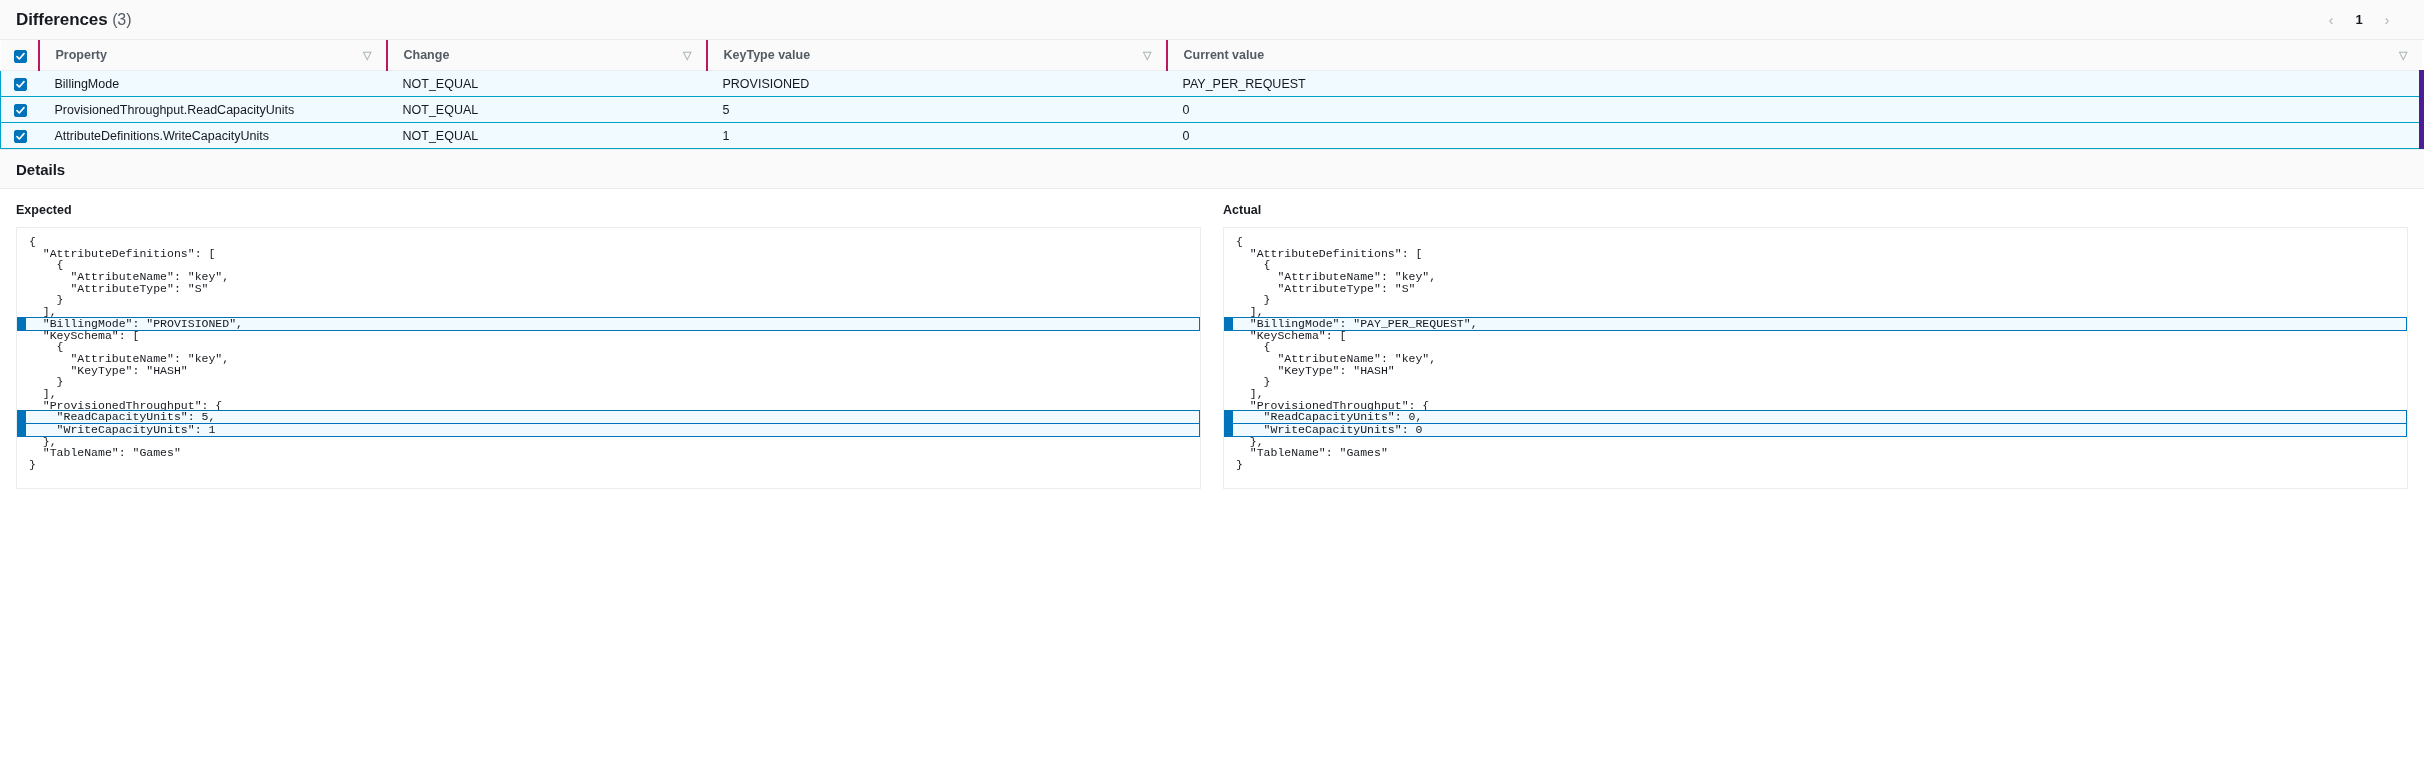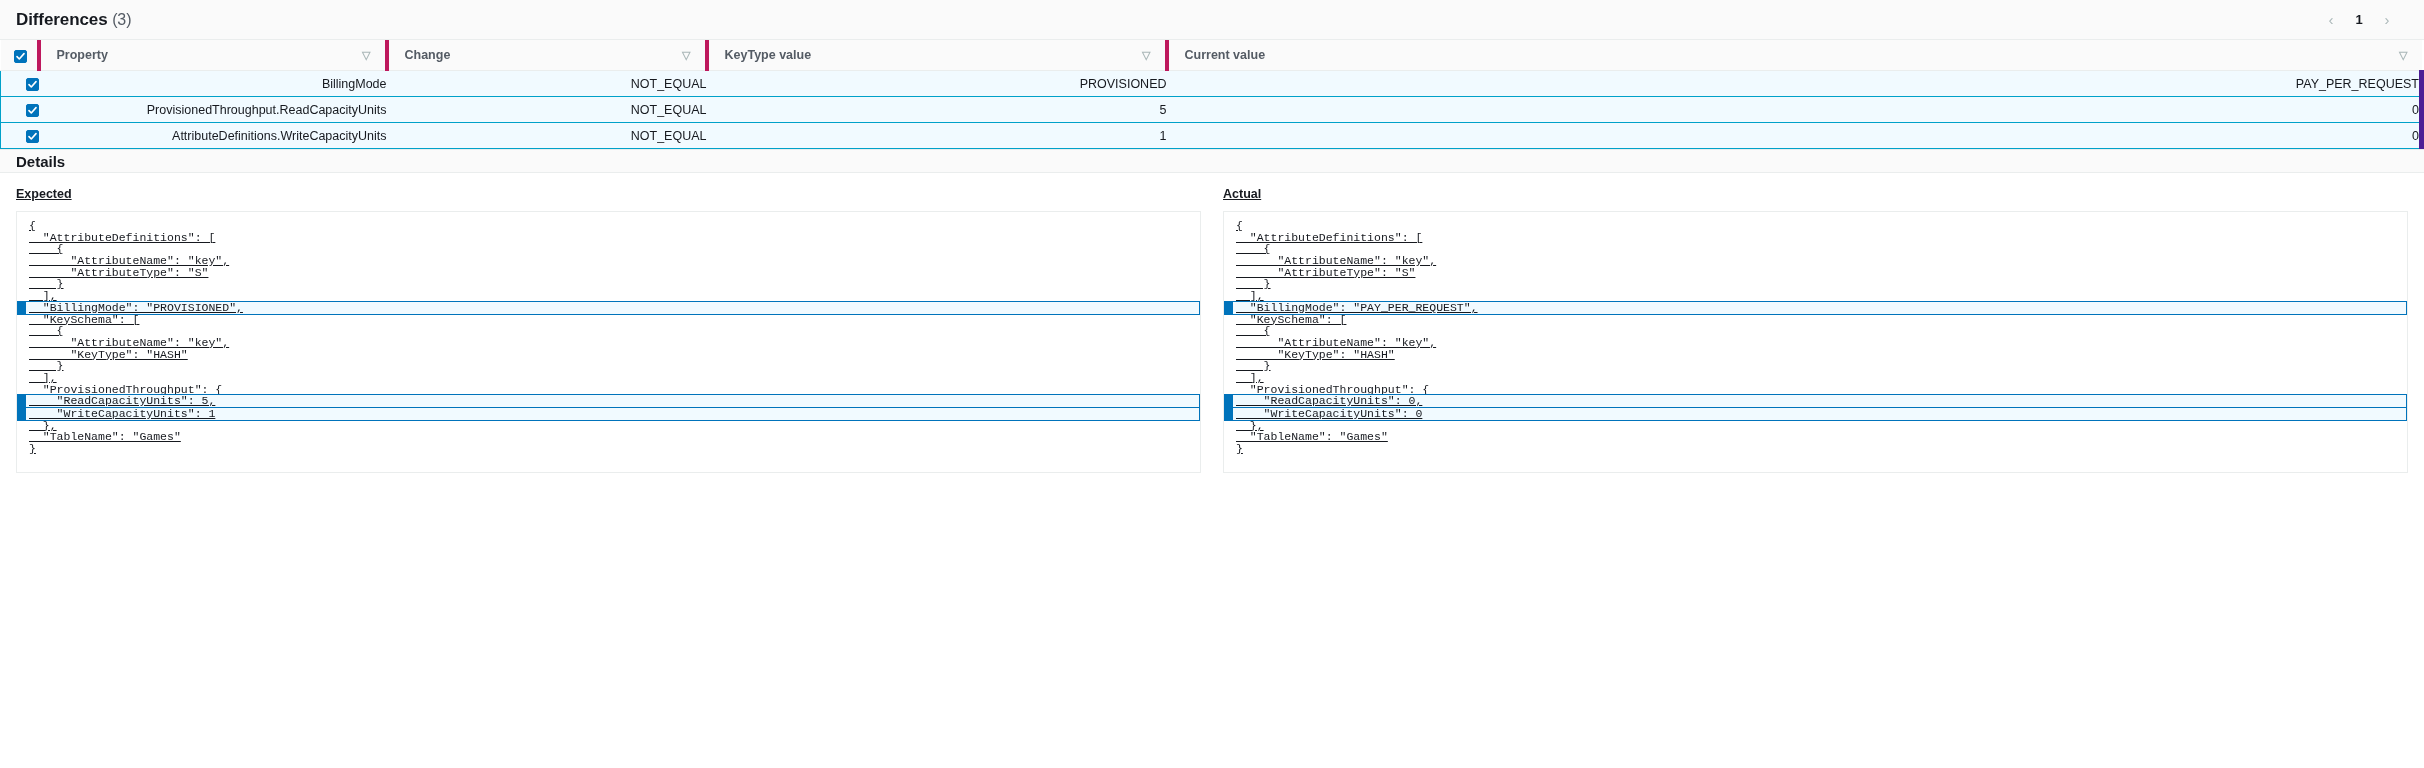--- a/index.html
+++ b/index.html
@@ -76,34 +76,33 @@
     padding-right: 14px;
     user-select: none;
     cursor: pointer;
     line-height: 1;
   }
   .col-sel { width: 38px; }
   .col-prop { width: 348px; }
   .col-change { width: 320px; }
   .col-exp { width: 460px; }
   .col-cur { width: auto; }
-  .th-divider { border-left: 4px solid #be185d; }
+  .th-divider { border-left: 2px solid #be185d; }
 
   .tbl tbody td {
     height: 26px;
     font-size: 12.5px;
     color: #16191f;
     padding: 0 0 0 16px;
     vertical-align: middle;
     background: #f1faff;
     border-top: 1px solid #00a1c9;
     border-bottom: 1px solid #00a1c9;
     white-space: nowrap;
     overflow: hidden;
-    text-align: right;
   }
   .tbl tbody td.cell-sel { padding-left: 13px; }
   .tbl tbody tr td:first-child { border-left: 1px solid #00a1c9; }
   .tbl tbody tr td:last-child { border-right: 5px solid #4c1d95; }
   .change-link { color: #0073bb; }
 
   
   .cb {
     width: 13px; height: 13px;
     background: #0073bb;
@@ -112,39 +111,38 @@
     display: inline-flex;
     align-items: center; justify-content: center;
     cursor: pointer;
     position: relative;
     top: 1px;
   }
   .cb svg { display: block; }
 
   
   .details-header {
-    height: 24px;
+    height: 40px;
     background: #fafafa;
     border-top: 1px solid #eaeded;
     border-bottom: 1px solid #eaeded;
     display: flex;
     align-items: center;
     padding-left: 16px;
   }
   .details-title {
     font-size: 15px;
     font-weight: bold;
     color: #16191f;
   }
 
   .compare-wrap {
     display: flex;
     padding: 14px 16px 0 16px;
     gap: 22px;
-    text-decoration: underline;
   }
   .compare-col { flex: 1 1 0; min-width: 0; }
   .compare-label {
     font-size: 12.5px;
     font-weight: bold;
     color: #16191f;
     margin-bottom: 10px;
   }
   .code-box {
     border: 1px solid #eaeded;

